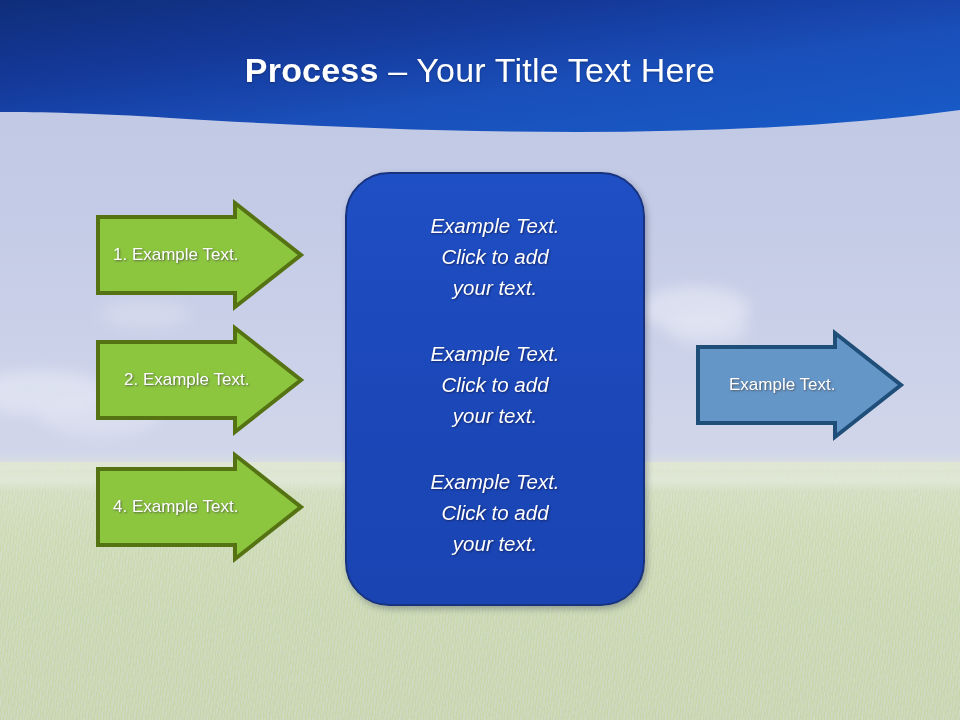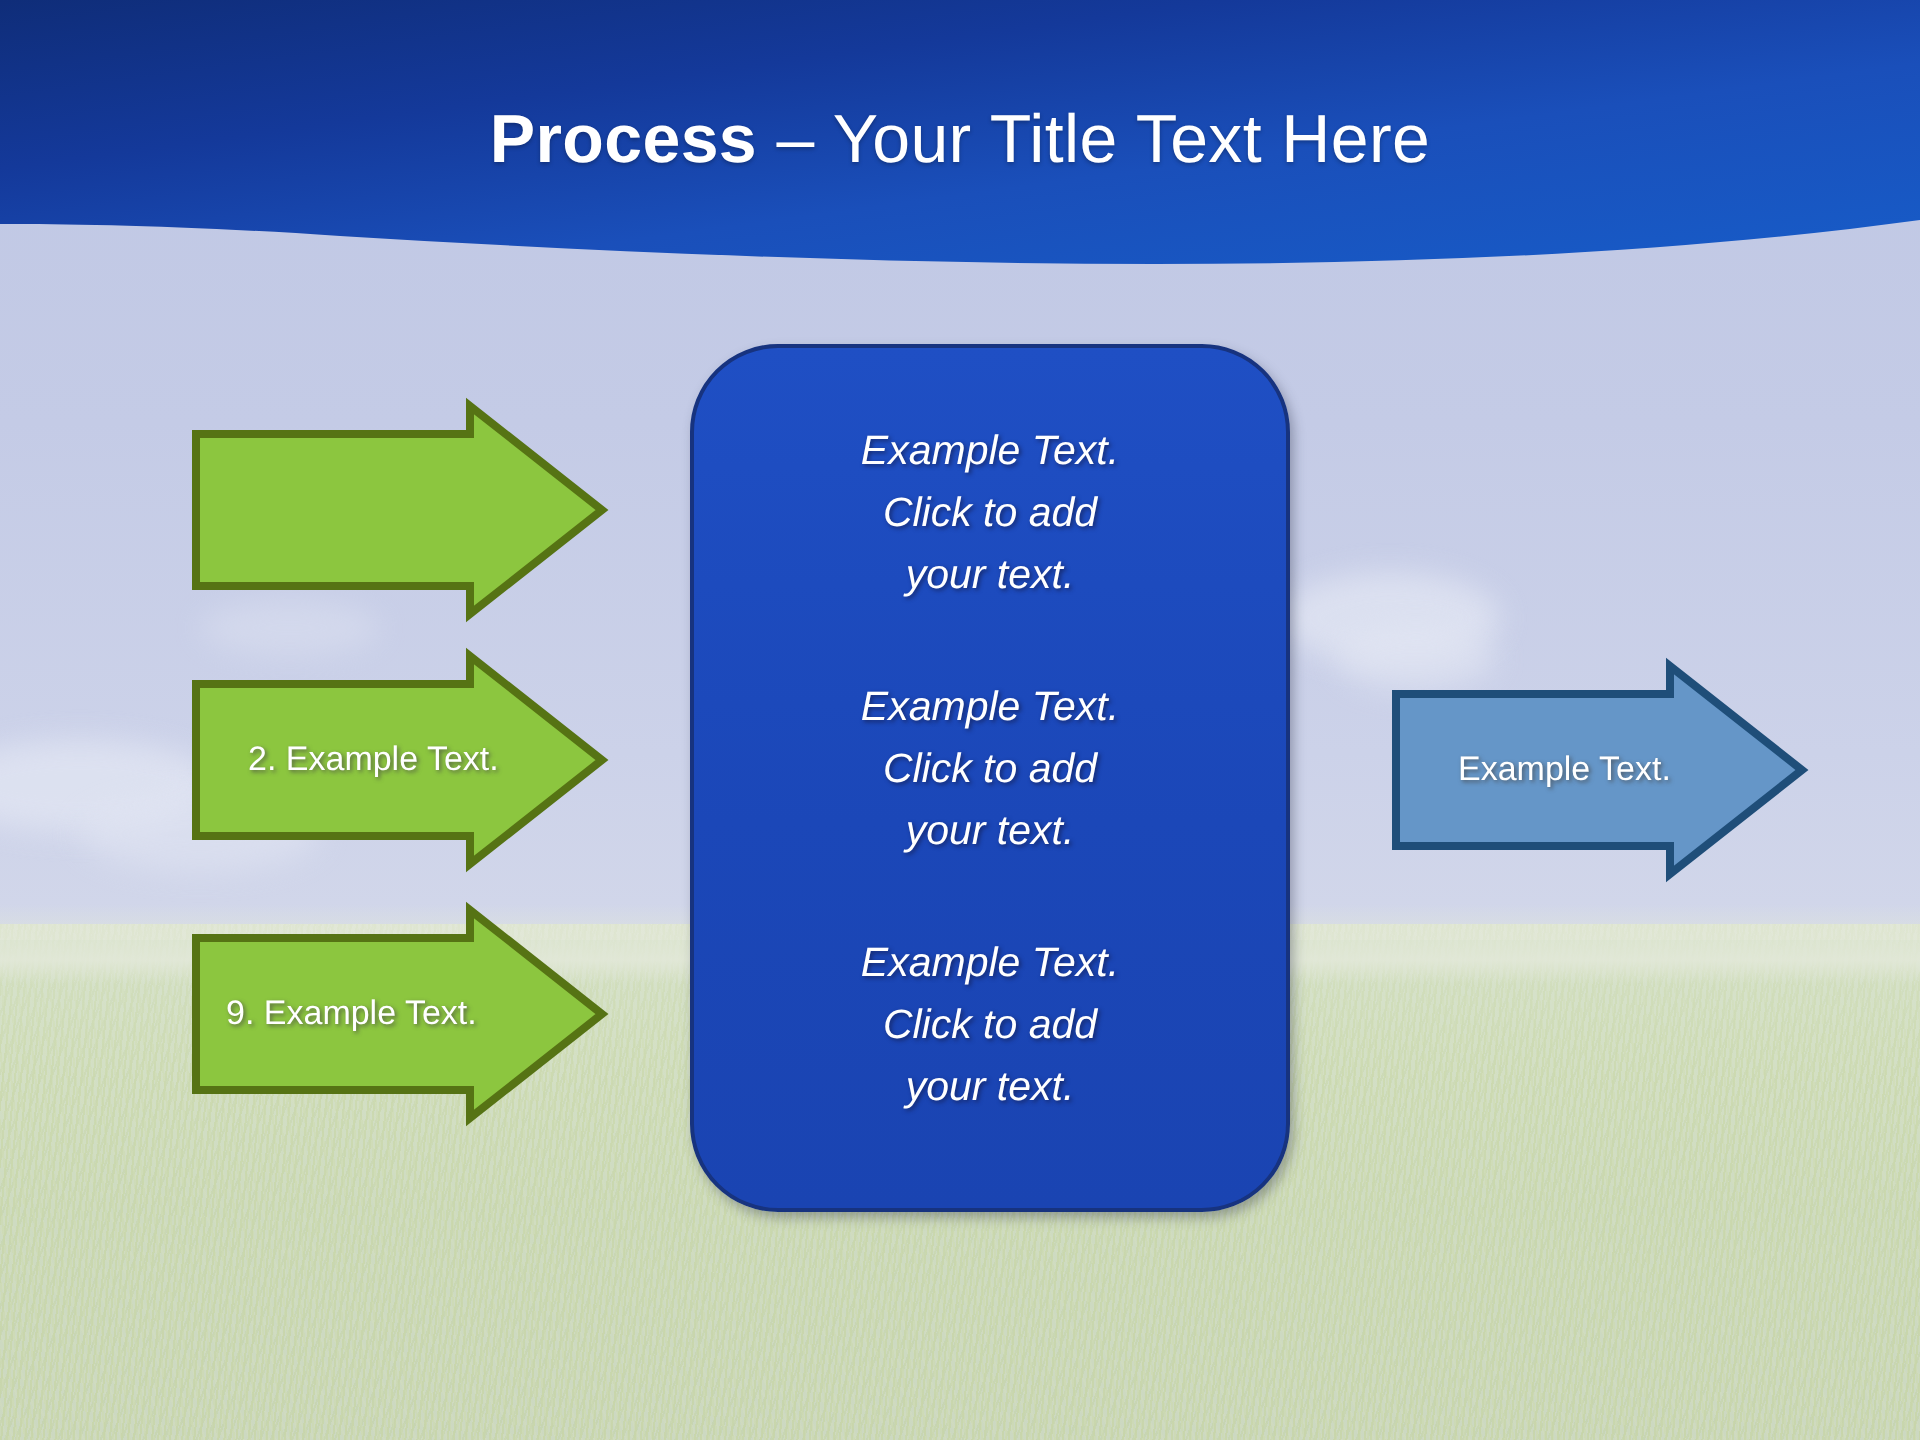--- a/index.html
+++ b/index.html
@@ -180,34 +180,35 @@
       </defs>
       <path d="M0,0 L960,0 L960,110 C720,143 420,133 170,118 C95,113 40,112 0,112 Z" fill="url(#hdrGrad)"></path>
     </svg>
     <div class="header-title"><span class="strong">Process</span><span> – Your Title Text Here</span></div>
   </div>
 
   <div class="arrow green-arrow" style="left:95px; top:200px; width:210px; height:110px;">
     <svg width="210" height="110" viewBox="0 0 210 110">
       <path d="M3,17 L140,17 L140,3 L206,55 L140,107 L140,93 L3,93 Z" fill="#8cc63f" stroke="#567314" stroke-width="4" stroke-linejoin="miter"></path>
     </svg>
+    <div class="arrow-label" style="top:0; height:110px;">1. Example Text.</div>
   </div>
 
   <div class="arrow green-arrow" style="left:95px; top:325px; width:210px; height:110px;">
     <svg width="210" height="110" viewBox="0 0 210 110">
       <path d="M3,17 L140,17 L140,3 L206,55 L140,107 L140,93 L3,93 Z" fill="#8cc63f" stroke="#567314" stroke-width="4" stroke-linejoin="miter"></path>
     </svg>
     <div class="arrow-label" style="top:0; height:110px;margin-left:11px;">2. Example Text.</div>
   </div>
 
   <div class="arrow green-arrow" style="left:95px; top:452px; width:210px; height:110px;">
     <svg width="210" height="110" viewBox="0 0 210 110">
       <path d="M3,17 L140,17 L140,3 L206,55 L140,107 L140,93 L3,93 Z" fill="#8cc63f" stroke="#567314" stroke-width="4" stroke-linejoin="miter"></path>
     </svg>
-    <div class="arrow-label" style="top:0; height:110px;">9. Example Text.</div>
+    <div class="arrow-label" style="top:0; height:110px;">4. Example Text.</div>
   </div>
 
   <div class="centre-box">
     <div class="centre-para">Example Text.
 Click  to add
 your text.</div>
     <div class="centre-para">Example Text.
 Click  to add
 your text.</div>
     <div class="centre-para">Example Text.

